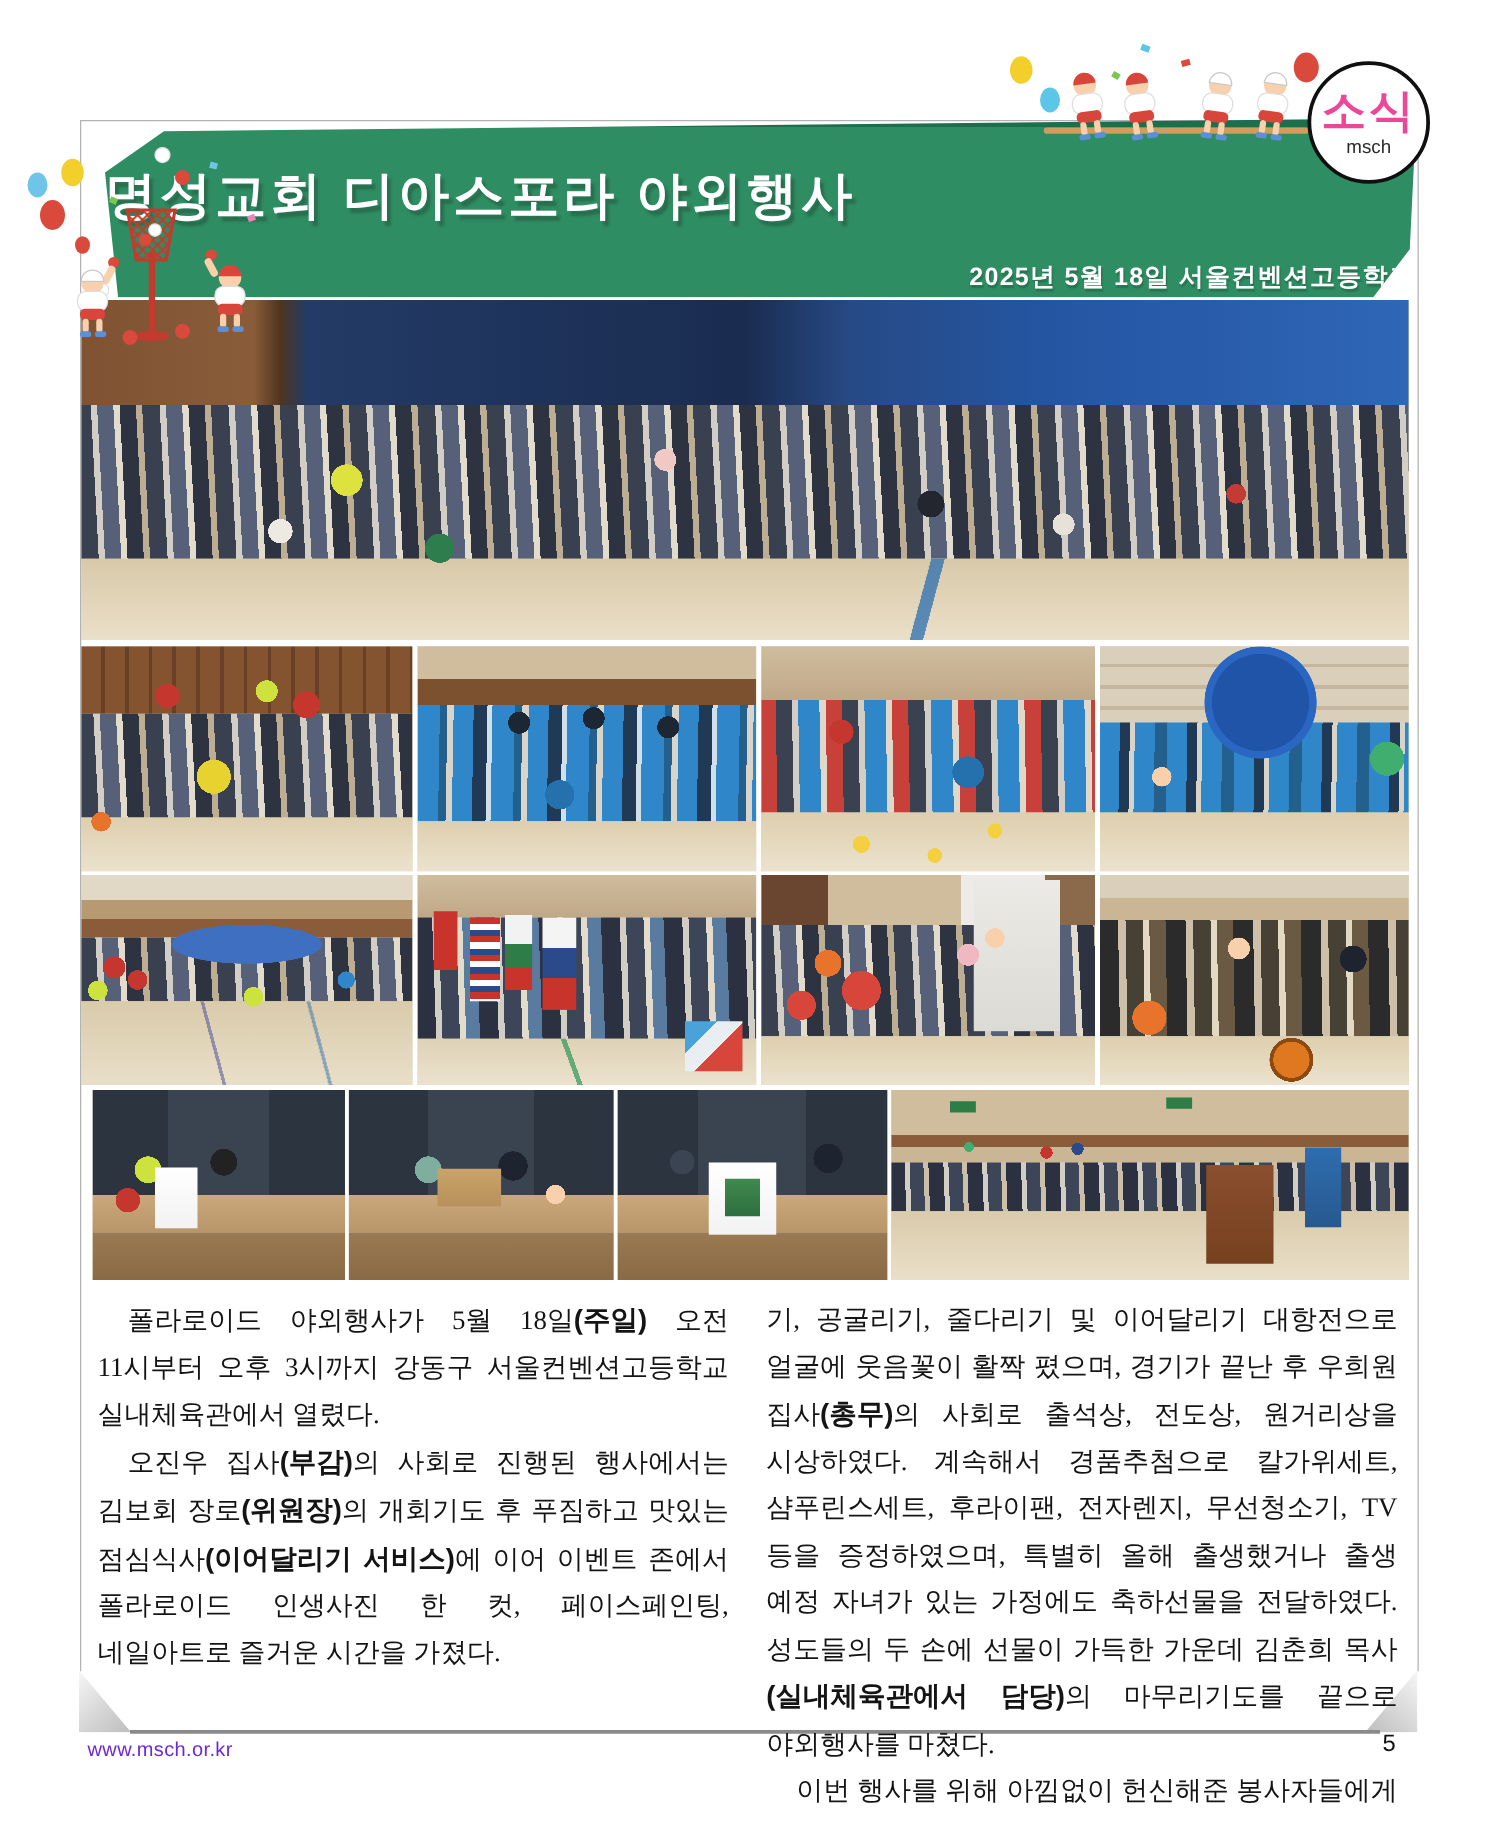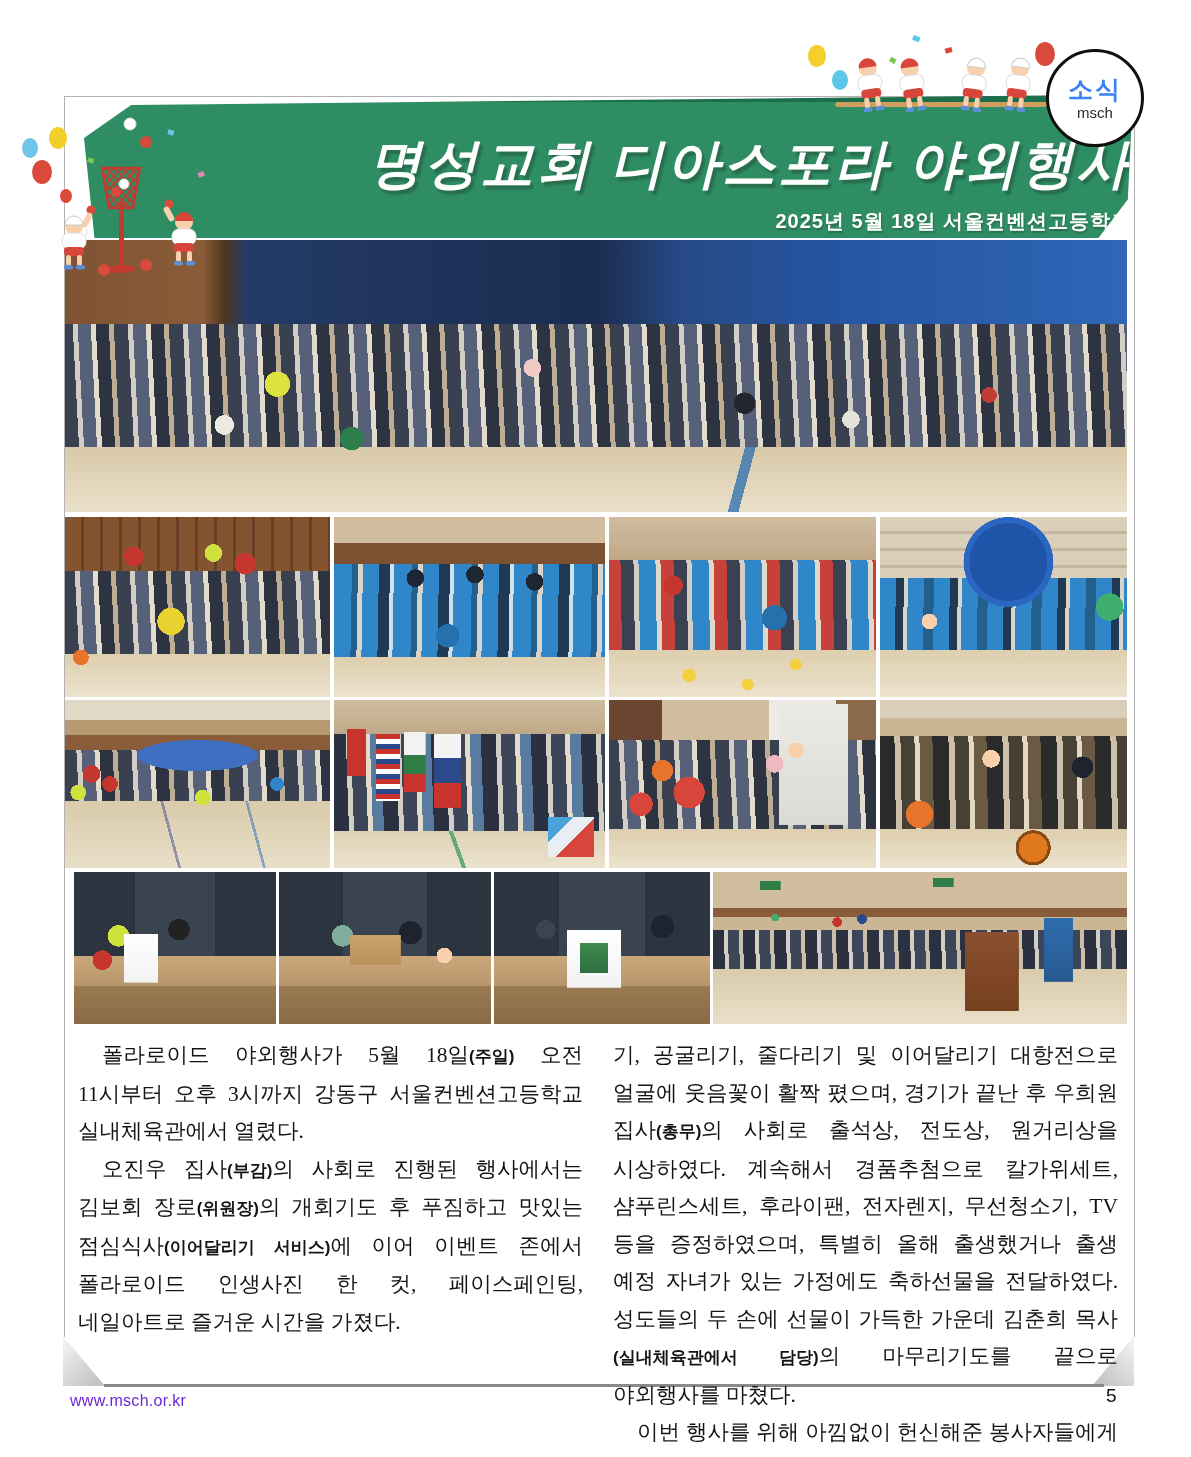--- a/index.html
+++ b/index.html
@@ -13,32 +13,32 @@
   .fold{position:absolute;top:1336px;width:42px;height:50px;}
   .fold-left{left:63px;background:linear-gradient(135deg,#f7f7f7 0%,#d6d6d6 55%,#bdbdbd 100%);
              clip-path:polygon(0 0,100% 100%,0 100%);}
   .fold-right{left:1092px;background:linear-gradient(225deg,#f7f7f7 0%,#d6d6d6 55%,#bdbdbd 100%);
               clip-path:polygon(100% 0,100% 100%,0 100%);}
 
   
   .banner{position:absolute;left:84px;top:95px;width:1048px;height:143px;z-index:2;
           background:linear-gradient(180deg,#1b6f4d 0 7px,#2e8d62 7px);
           clip-path:polygon(4.5% 7%,97% 0%,100% 13%,99.6% 73%,96.8% 100%,1% 100%,0% 30%);}
-  .banner-title{position:absolute;left:0;right:0;top:34px;text-align:right;color:#fff;
-          font-size:53px;font-weight:800;letter-spacing:3px;white-space:nowrap;
-          text-shadow:3px 4px 2px rgba(30,30,30,.28);font-style:italic;}
+  .banner-title{position:absolute;left:0;right:0;top:34px;text-align:left;color:#fff;
+          font-size:41px;font-weight:800;letter-spacing:3px;white-space:nowrap;
+          text-shadow:3px 4px 2px rgba(30,30,30,.28);}
   .banner-date{position:absolute;left:0;right:0;top:113px;text-align:right;color:#fff;
           font-size:20px;font-weight:700;letter-spacing:1px;
           text-shadow:1px 2px 1px rgba(30,30,30,.25);}
 
   
   .badge{position:absolute;left:1046px;top:49px;width:92px;height:92px;border-radius:50%;
          background:#fff;border:3.5px solid #101010;z-index:6;display:flex;flex-direction:column;
          align-items:center;justify-content:center;}
-  .badge .b1{font-size:25px;font-weight:800;color:#3b82f6;letter-spacing:2px;line-height:1;}
+  .badge .b1{font-size:36px;font-weight:800;color:#ec4899;letter-spacing:2px;line-height:1;}
   .badge .b2{font-size:15px;color:#2a2a2a;margin-top:3px;line-height:1;}
 
   .decor{position:absolute;z-index:5;}
   #decor-tug{left:795px;top:28px;width:268px;height:92px;}
   #decor-toss{left:18px;top:112px;width:218px;height:168px;}
 
   
   .photos{position:absolute;left:65px;top:240px;width:1062px;z-index:1;}
   .prow{display:flex;gap:4px;}
   .ph{position:relative;overflow:hidden;display:flex;flex-direction:column;background:#dccfb4;}
@@ -184,21 +184,21 @@
     background-size:13% 52%,7% 42%,auto,auto,auto,5% 6%,5% 6%;
     background-position:70% 82%,86% 52%,0 0,0 0,0 0,12% 6%,56% 4%;}
 
   
   .article{position:absolute;left:78px;top:1037px;width:1040px;display:flex;gap:30px;z-index:1;}
   .article .col{width:505px;}
   .article p{margin:0;font-family:"Liberation Serif","DejaVu Serif",serif;font-size:21.5px;
              line-height:37.5px;color:#141414;text-align:justify;text-indent:24px;
              word-break:keep-all;overflow-wrap:anywhere;}
   .article p.noindent{text-indent:0;}
-  .gothic{font-family:"Liberation Sans","DejaVu Sans",sans-serif;font-weight:700;font-size:17px;}
+  .gothic{font-family:"Liberation Sans","DejaVu Sans",sans-serif;font-weight:700;font-size:22px;}
 
   
   .footer-url{position:absolute;left:70px;top:1392px;font-size:16px;color:#6d28d9;letter-spacing:.3px;}
   .page-num{position:absolute;left:1106px;top:1385px;font-size:19px;color:#111;}
 </style>
 </head>
 <body>
 
 <div class="page">
 

